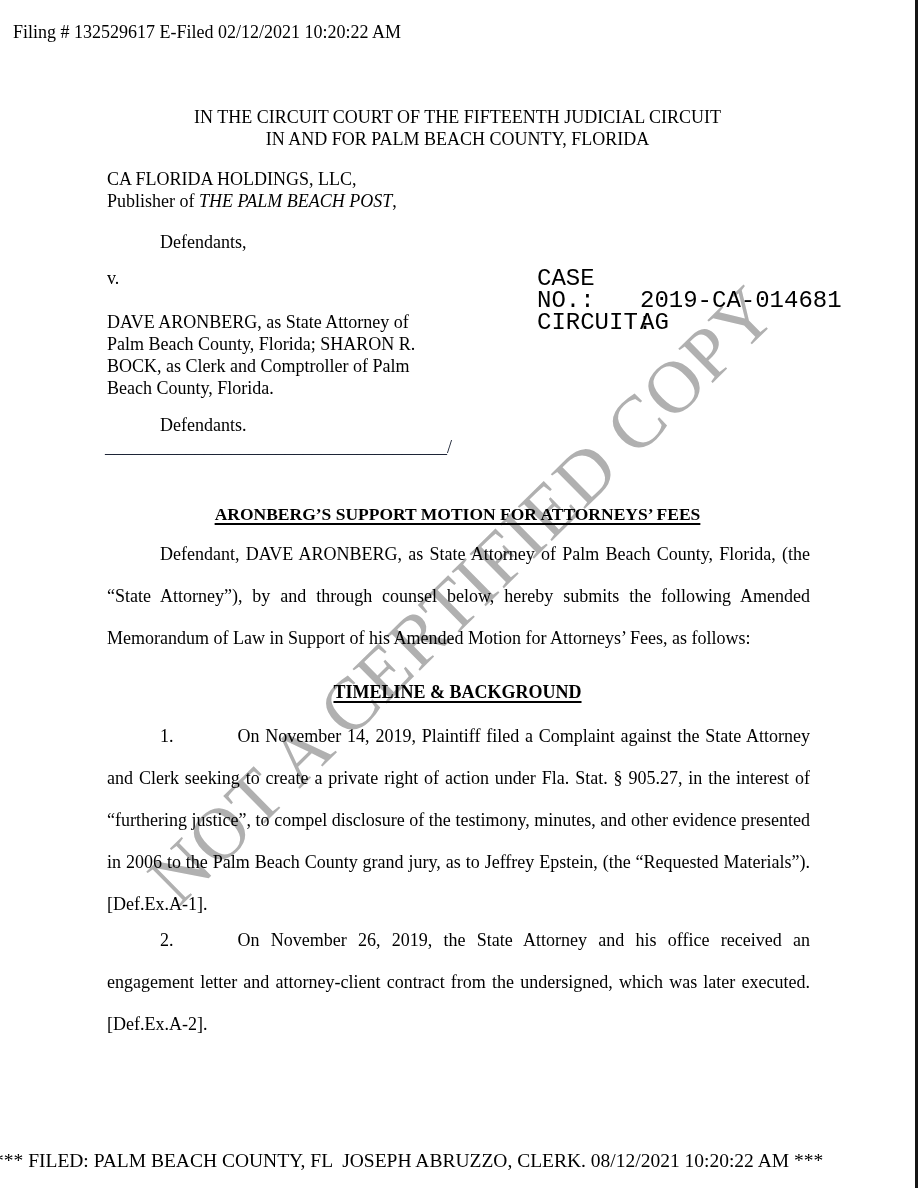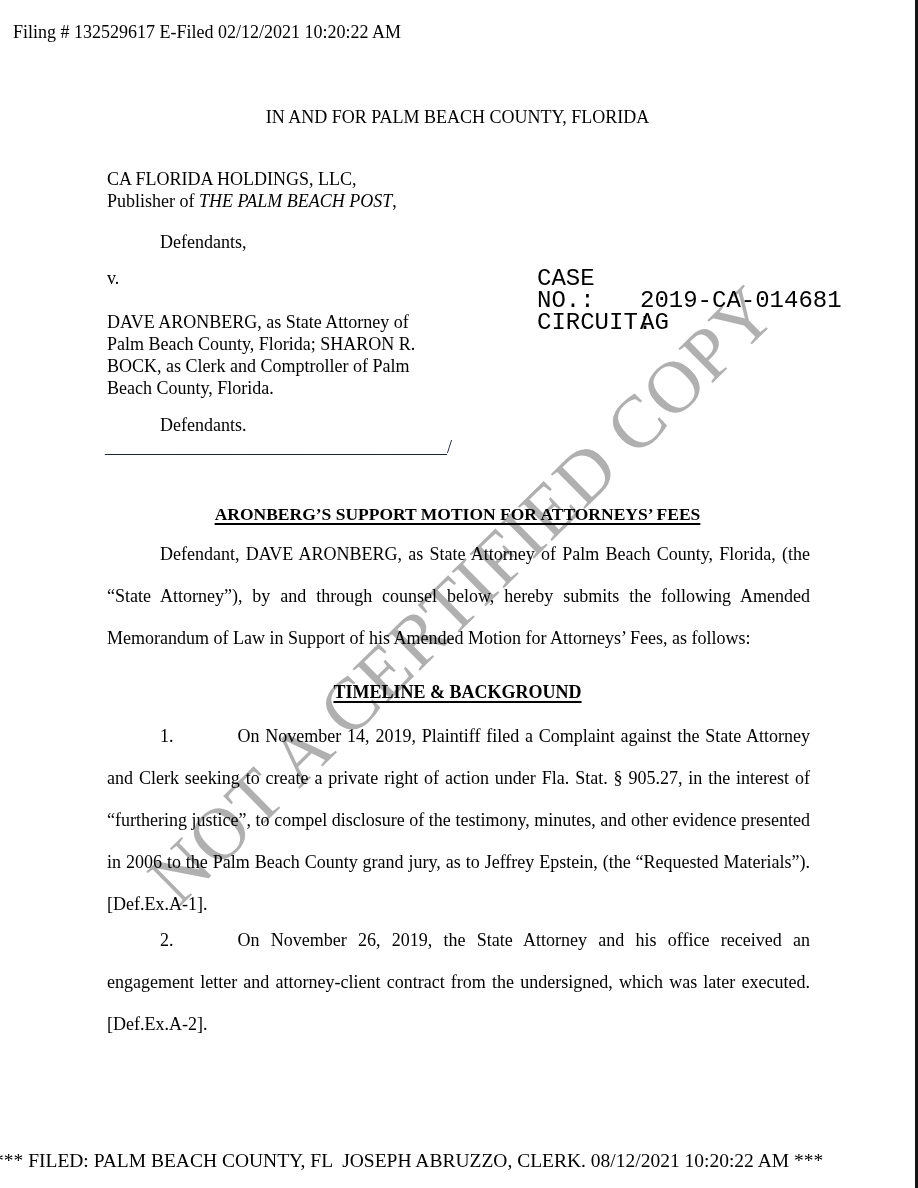--- a/index.html
+++ b/index.html
@@ -141,20 +141,21 @@
 </head>
 <body>
 
 <div class="page">
 
   <div class="watermark">NOT A CERTIFIED COPY</div>
 
   <div class="filing-header">Filing # 132529617 E-Filed 02/12/2021 10:20:22 AM</div>
 
   <div class="court-header">
+    <div>IN THE CIRCUIT COURT OF THE FIFTEENTH JUDICIAL CIRCUIT</div>
     <div>IN AND FOR PALM BEACH COUNTY, FLORIDA</div>
   </div>
 
   <div class="plaintiff-block">
     <div>CA FLORIDA HOLDINGS, LLC,</div>
     <div><span>Publisher of </span><span class="italic">THE PALM BEACH POST</span><span>,</span></div>
   </div>
 
   <div class="plaintiff-role">Defendants,</div>
 

